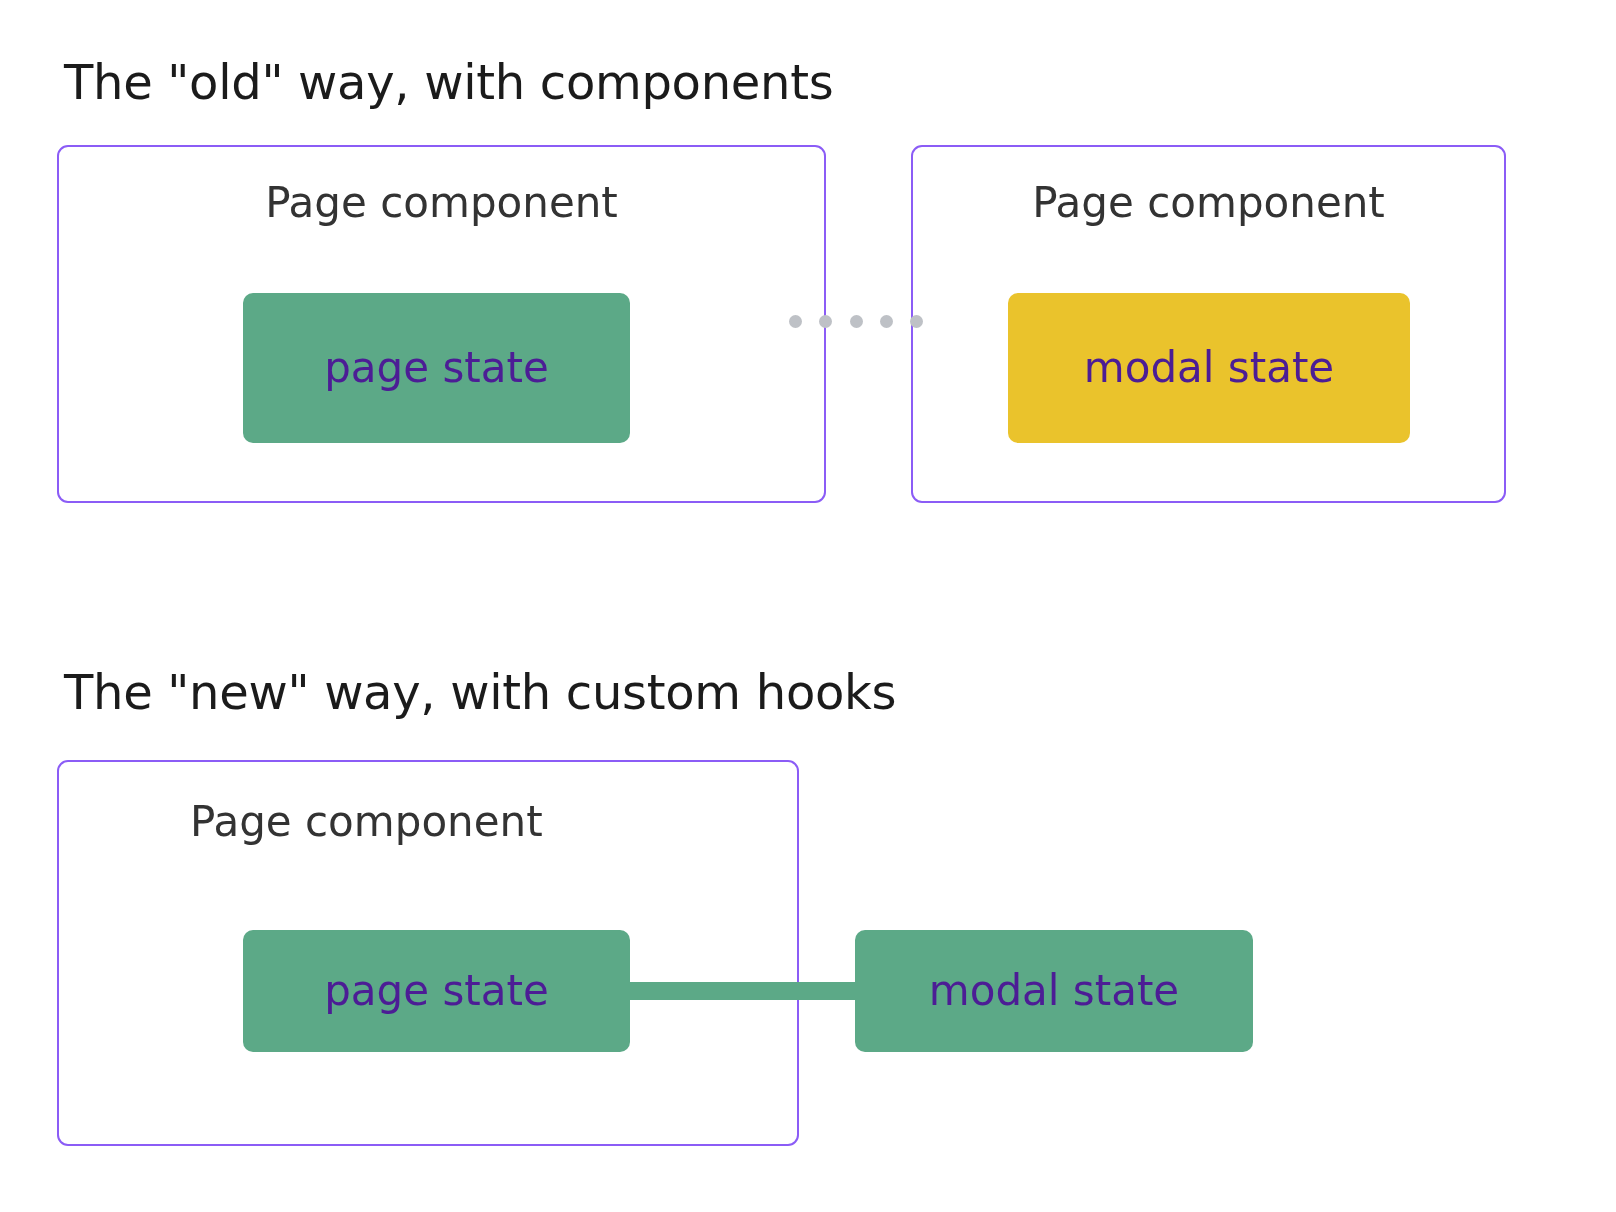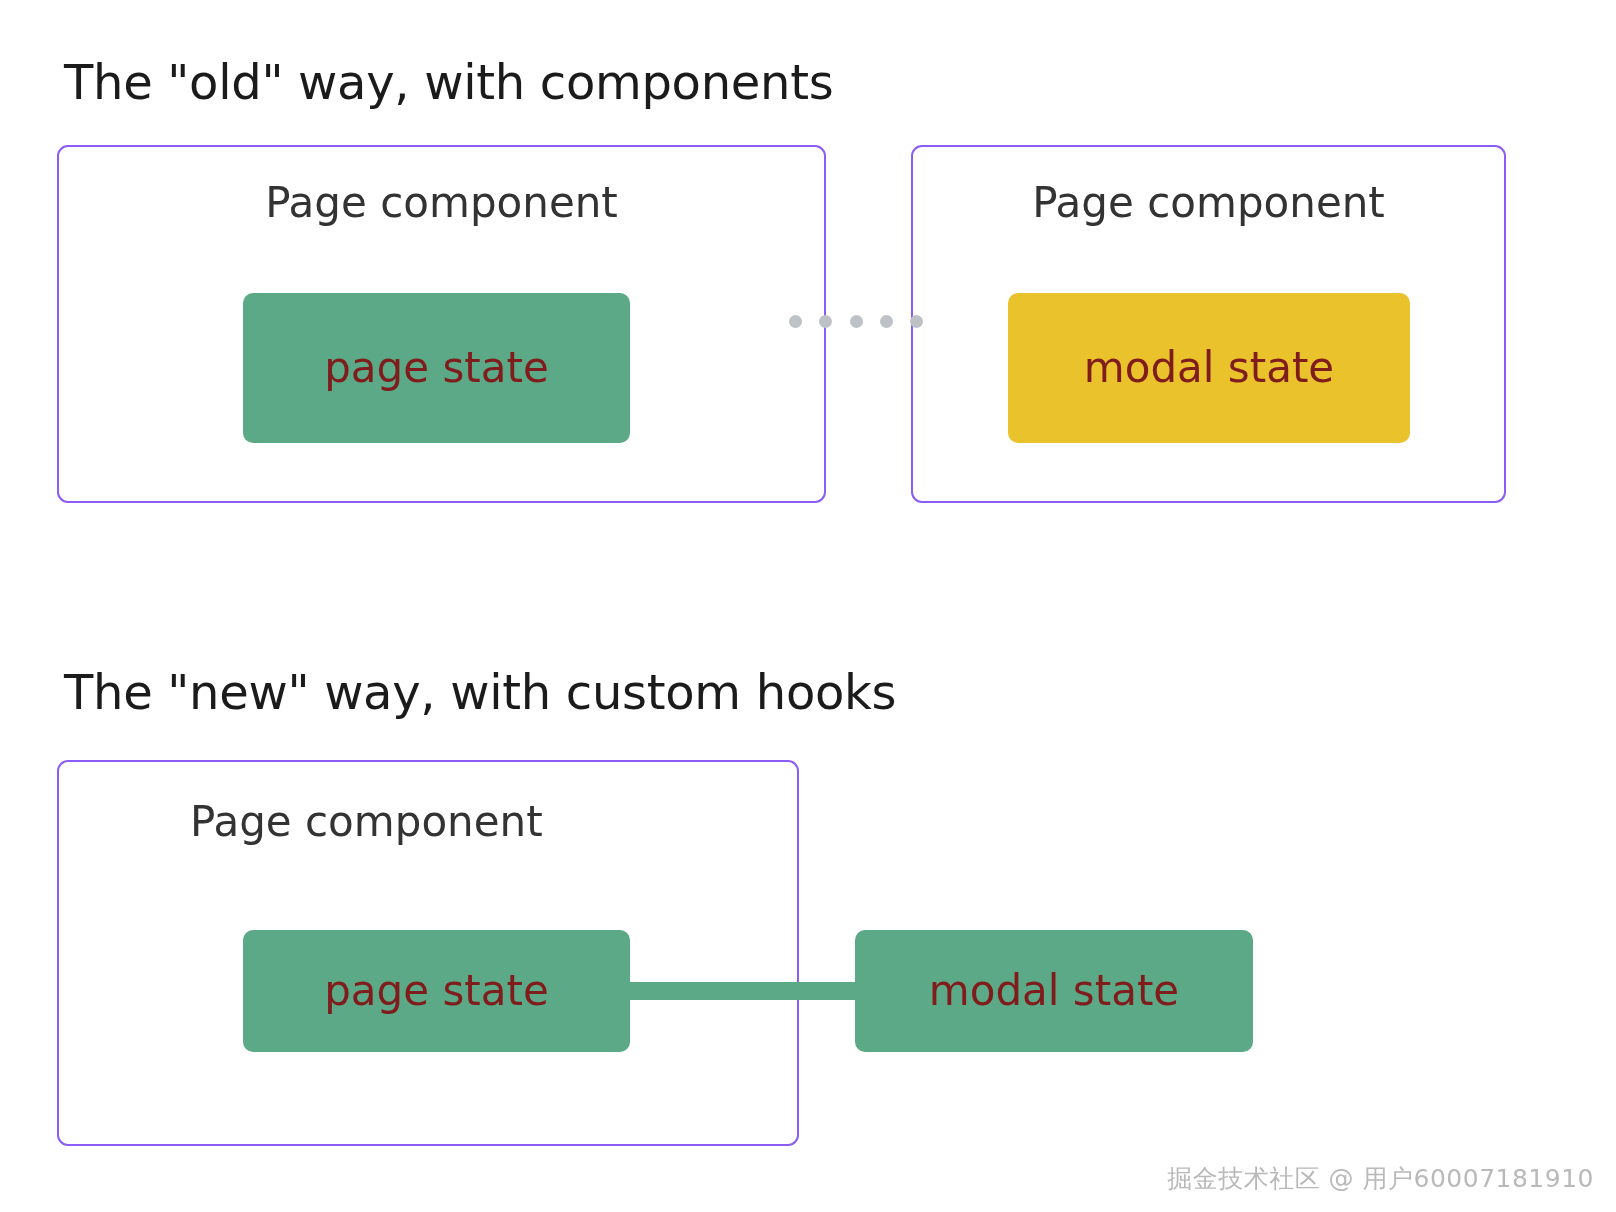--- a/index.html
+++ b/index.html
@@ -68,21 +68,21 @@
   
   .state-chip {
     position: absolute;
     box-sizing: border-box;
     border-radius: 10px;
     display: flex;
     align-items: center;
     justify-content: center;
     font-size: 42px;
     font-weight: 400;
-    color: #7f1d1d;
+    color: #4c1d95;
     line-height: 1;
     white-space: nowrap;
     z-index: 3;
     text-align: center;
   }
   #chip-page-old  { left: 243px;  top: 293px; width: 387px; height: 150px; }
   #chip-modal-old { left: 1008px; top: 293px; width: 402px; height: 150px; }
   #chip-page-new  { left: 243px;  top: 930px; width: 387px; height: 122px; }
   #chip-modal-new { left: 855px;  top: 930px; width: 398px; height: 122px; }
 
@@ -159,15 +159,14 @@
   <div id="box-page-new" class="component-box">
     <div class="component-label">Page component</div>
   </div>
 
   <div id="solid-connector" style="background:#5CA987;"></div>
 
   <div id="chip-page-new" class="state-chip" style="background:#5CA987;">page state</div>
 
   <div id="chip-modal-new" class="state-chip" style="background:#5CA987;">modal state</div>
 
-  <div id="watermark">掘金技术社区 @ 用户60007181910</div>
 
 </div>
 
 </body></html>

